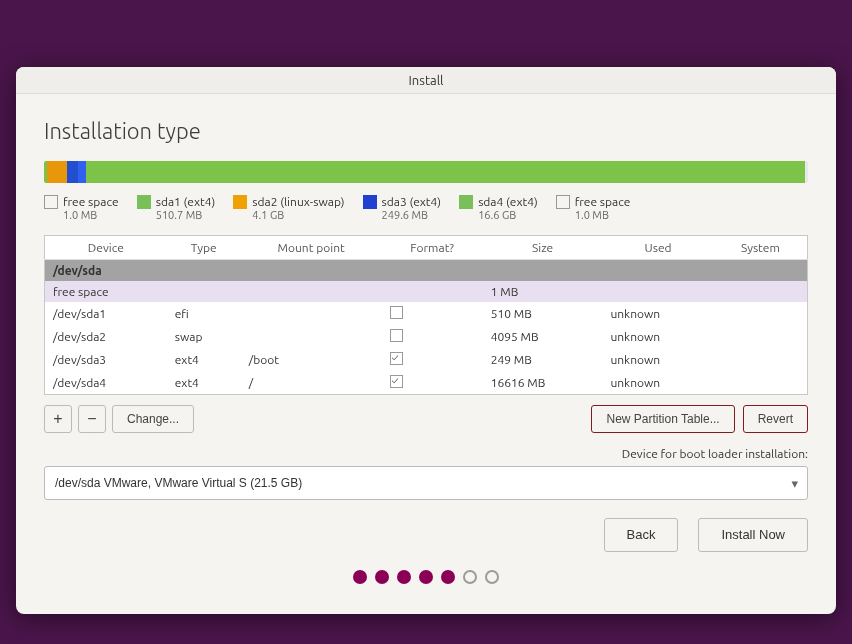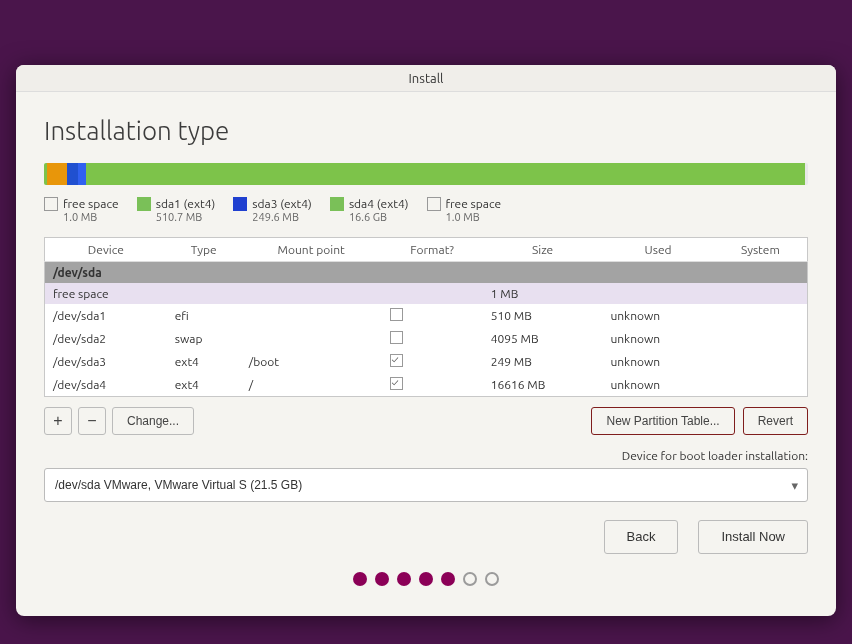--- a/index.html
+++ b/index.html
@@ -25,21 +25,21 @@
       text-align: center;
       padding: 6px 0;
       font-size: 13px;
       color: #333;
       border-bottom: 1px solid #ddd;
     }
     .content {
       padding: 24px 28px 20px 28px;
     }
     h1 {
-      font-size: 26px;
+      font-size: 22px;
       font-weight: 300;
       color: #3c3c3c;
       margin-bottom: 18px;
     }
     .partition-bar {
       width: 100%;
       height: 22px;
       display: flex;
       border-radius: 2px;
       overflow: hidden;
@@ -256,20 +256,27 @@
             <span class="legend-label">free space</span>
           </div>
           <div class="legend-size">1.0 MB</div>
         </div>
         <div class="legend-item">
           <div class="legend-top">
             <div class="legend-box" style="background: rgb(122, 192, 88); border: none;"></div>
             <span class="legend-label">sda1 (ext4)</span>
           </div>
           <div class="legend-size">510.7 MB</div>
+        </div>
+        <div class="legend-item">
+          <div class="legend-top">
+            <div class="legend-box" style="background: rgb(240, 160, 0); border: none;"></div>
+            <span class="legend-label">sda2 (linux-swap)</span>
+          </div>
+          <div class="legend-size">4.1 GB</div>
         </div>
         <div class="legend-item">
           <div class="legend-top">
             <div class="legend-box" style="background: rgb(32, 64, 208); border: none;"></div>
             <span class="legend-label">sda3 (ext4)</span>
           </div>
           <div class="legend-size">249.6 MB</div>
         </div>
         <div class="legend-item">
           <div class="legend-top">

